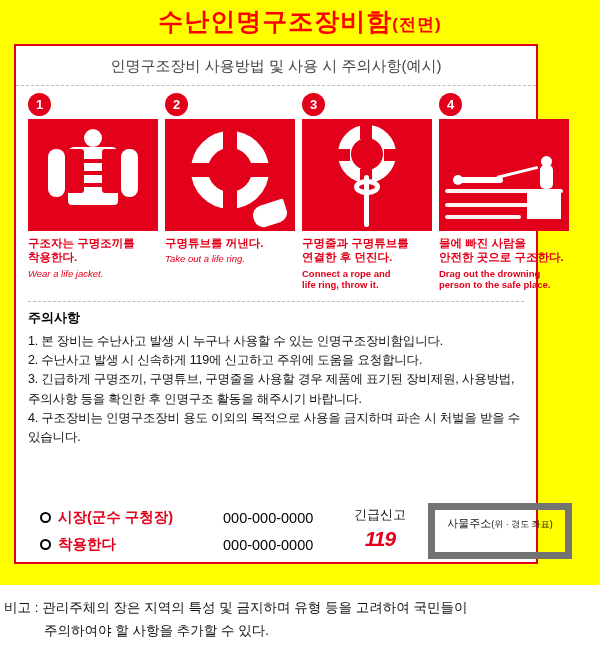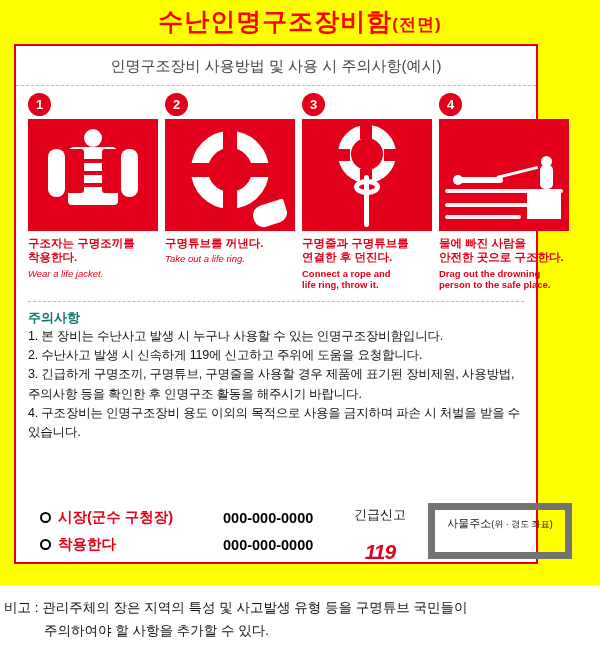--- a/index.html
+++ b/index.html
@@ -105,21 +105,22 @@
     font-style: normal;
   }
   .notice {
     margin: 10px 12px 0 12px;
     border-top: 1px dashed #bbbbbb;
     padding-top: 7px;
   }
   .notice-title {
     font-size: 13px;
     font-weight: bold;
-    color: #0f766e;
+    color: #000000;
+    margin-bottom: 5px;
   }
   .notice-item {
     font-size: 12.5px;
     color: #111111;
     line-height: 1.55;
     letter-spacing: -0.2px;
   }
   .contacts {
     position: absolute;
     left: 16px;
@@ -141,34 +142,34 @@
     box-sizing: border-box;
   }
   .contact-label {
     font-size: 14.5px;
     font-weight: bold;
     color: #e2001a;
     width: 165px;
   }
   .contact-num {
     font-size: 14.5px;
-    font-weight: bold;
+    font-weight: normal;
     color: #000000;
   }
   .emergency {
     position: absolute;
     left: 336px;
     top: 506px;
     width: 88px;
     text-align: center;
   }
   .emergency-label {
     font-size: 13px;
     color: #111111;
-    margin-bottom: 16px;
+    margin-bottom: 3px;
   }
   .emergency-logo {
     font-size: 21px;
     font-weight: bold;
     color: #e2001a;
     font-style: italic;
     letter-spacing: -1px;
   }
   .addr-box {
     position: absolute;
@@ -515,15 +516,15 @@
 
   <div class="addr-box">
     <div class="addr-text">
       <span>사물주소</span><span class="small">(위 · 경도 좌표)</span>
     </div>
   </div>
 
 </div>
 
 <div class="footer">
-  <div>비고 : 관리주체의 장은 지역의 특성 및 사고발생 유형 등을 구명튜브 국민들이</div>
+  <div>비고 : 관리주체의 장은 지역의 특성 및 금지하며 유형 등을 고려하여 국민들이</div>
   <div class="line2">주의하여야 할 사항을 추가할 수 있다.</div>
 </div>
 
 </body></html>

